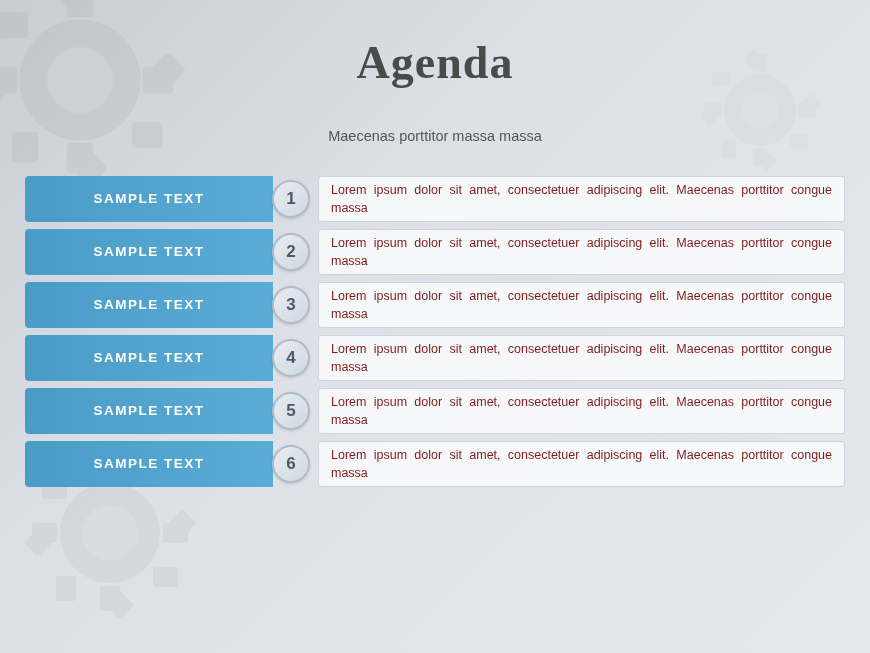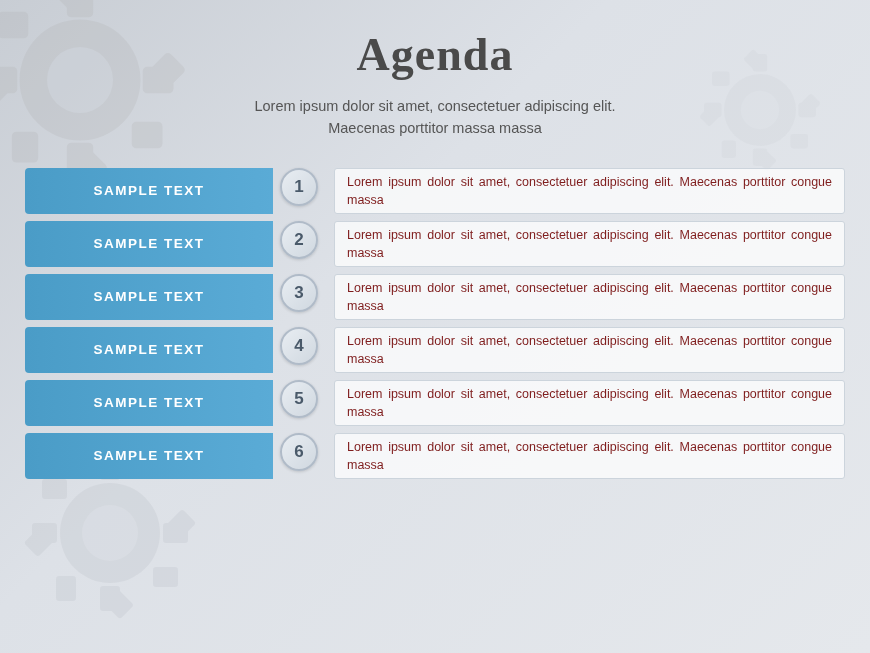--- a/index.html
+++ b/index.html
@@ -21,21 +21,21 @@
     }
 
     .content {
       position: relative;
       z-index: 2;
       width: 100%;
       height: 100%;
       display: flex;
       flex-direction: column;
       align-items: center;
-      padding-top: 28px;
+      padding-top: 36px;
     }
 
     .title {
       font-size: 46px;
       font-weight: bold;
       color: #4a4a4a;
       letter-spacing: 1px;
       margin-bottom: 14px;
       font-family: Georgia, serif;
     }
@@ -50,22 +50,22 @@
 
     .items-container {
       width: 820px;
       display: flex;
       flex-direction: column;
       gap: 7px;
     }
 
     .agenda-item {
       display: flex;
-      align-items: flex-start;
-      gap: 8px;
+      align-items: center;
+      gap: 0;
     }
 
     .label-bar {
       background: linear-gradient(90deg, #4a9cc7 0%, #5aabd6 100%);
       color: white;
       font-size: 13.5px;
       font-weight: 600;
       letter-spacing: 1.5px;
       text-transform: uppercase;
       display: flex;
@@ -200,21 +200,21 @@
       <rect x="30" y="-60" width="18" height="22" rx="3" transform="rotate(225)"></rect>
       <rect x="30" y="-60" width="18" height="22" rx="3" transform="rotate(270)"></rect>
       <rect x="30" y="-60" width="18" height="22" rx="3" transform="rotate(315)"></rect>
     </g>
   </g>
 </svg>
 
 <div class="content">
   <h1 class="title">Agenda</h1>
   <p class="subtitle">
-    <span>Lorem ipsum dolor sit amet, consectetuer adipiscing elit.</span><br>
+    <br>
     <span>Maecenas porttitor massa massa</span>
   </p>
 
   <div class="items-container" id="agenda-list">
 
   <div class="agenda-item">
         <div class="label-bar">SAMPLE TEXT</div>
         <div class="number-circle">1</div>
         <div class="description-box">
           <p class="description-text">Lorem ipsum dolor sit amet, consectetuer adipiscing elit. Maecenas porttitor congue massa</p>

